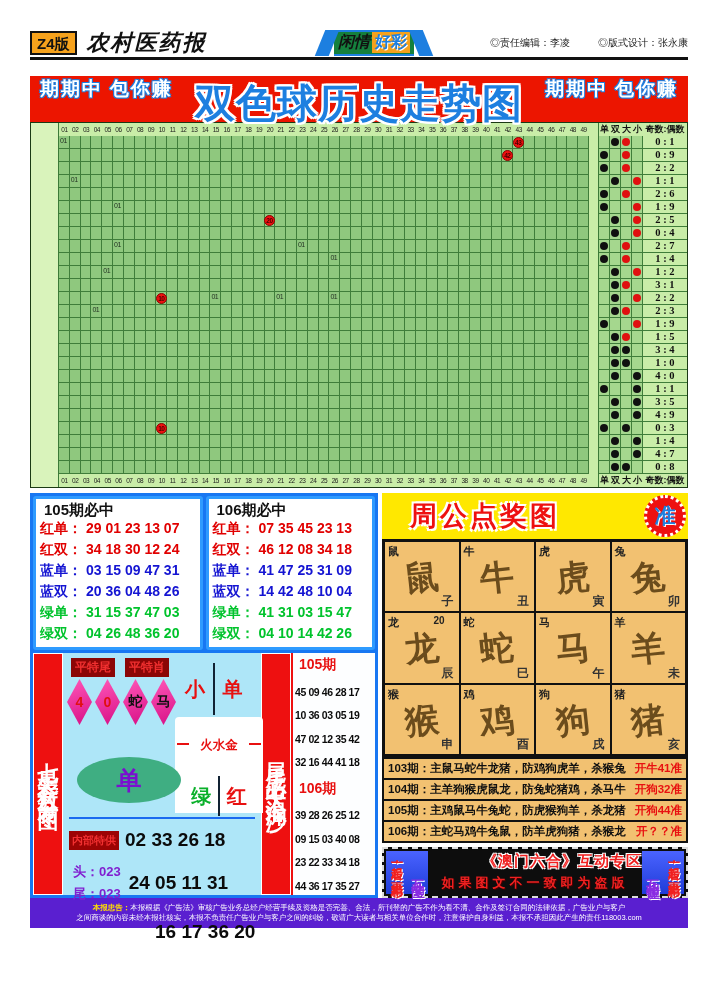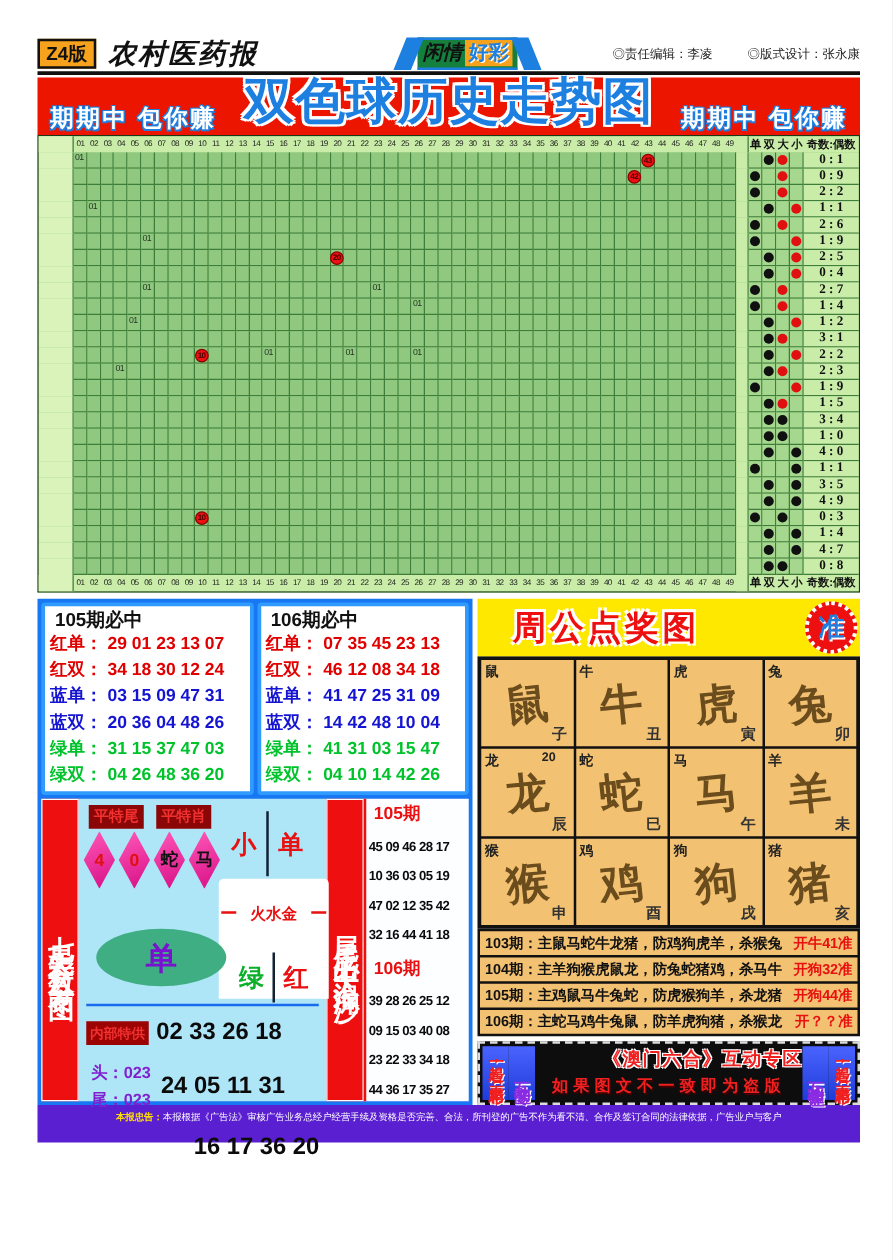--- a/index.html
+++ b/index.html
@@ -14,21 +14,21 @@
   .center-banner { position:absolute; left:290px; top:2px; height:26px; display:flex; align-items:center; }
   .cb-stripe { width:14px; height:26px; background:#1d7fe0; transform:skewX(-22deg); }
   .cb-stripe.r { transform:skewX(22deg); }
   .cb-main { display:flex; align-items:flex-start; height:26px; border-top:2px solid #1d7fe0; border-bottom:2px solid #1d7fe0; padding:0 4px; background:#15803d; }
   .cb-left { font-weight:900; font-size:16px; font-style:italic; color:#111; }
   .cb-right { font-weight:900; font-size:16px; color:#1d7fe0; background:#f6a21c; padding:0 3px; margin-left:2px;
               text-shadow:1px 1px 0 #fff; }
   .credits { position:absolute; right:0; top:8px; font-size:10px; color:#222; display:flex; gap:28px; }
 
   
-  .title-banner { margin-top:2px; height:46px; background:#ec1500; display:flex; align-items:flex-end; justify-content:space-between; padding:0 10px; }
+  .title-banner { margin-top:16px; height:46px; background:#ec1500; display:flex; align-items:flex-start; justify-content:space-between; padding:0 10px;font-family:Liberation Serif, serif; }
   .slogan { font-weight:900; font-size:19px; color:#ffffff; letter-spacing:2px;
             text-shadow:-1px -1px 0 #1d7fe0, 1px -1px 0 #1d7fe0, -1px 1px 0 #1d7fe0, 1px 1px 0 #1d7fe0; }
   .main-title { font-weight:900; font-size:40px; color:#1d7fe0; letter-spacing:1px; white-space:nowrap;
             text-shadow:-2px -2px 0 #fff, 2px -2px 0 #fff, -2px 2px 0 #fff, 2px 2px 0 #fff, 0 -2px 0 #fff, 0 2px 0 #fff, -2px 0 0 #fff, 2px 0 0 #fff; }
 
   
   #trend-grid { border:1px solid #1b3a14; background:#8fc87e; }
   .t-row { display:grid; grid-template-columns:28px repeat(49,1fr) 10px 11px 11px 11px 11px 44px; height:13px; }
   .t-row.axis { height:13px; background:#c9eda8; }
   .c { position:relative; }
@@ -2145,14 +2145,15 @@
           <div class="mc-notice">如果图文不一致即为盗版</div>
         </div>
         <div class="mc-strip blue mc-purple">互相验证</div>
         <div class="mc-strip blue mc-red">一起看，更精彩！</div>
       </div>
     </div>
   </div>
 
   <footer class="footer">
     <div><span class="lead">本报忠告：</span><span>本报根据《广告法》审核广告业务总经户经营手续及资格是否完善、合法，所刊登的广告不作为看不清、合作及签订合同的法律依据，广告业户与客户</span></div>
+    <div>之间商谈的内容未经本报社核实，本报不负责任广告业户与客户之间的纠纷，敬请广大读者与相关单位合作时，注意保护自身利益，本报不承担因此产生的责任118003.com</div>
   </footer>
 </div>
 
 </body></html>

